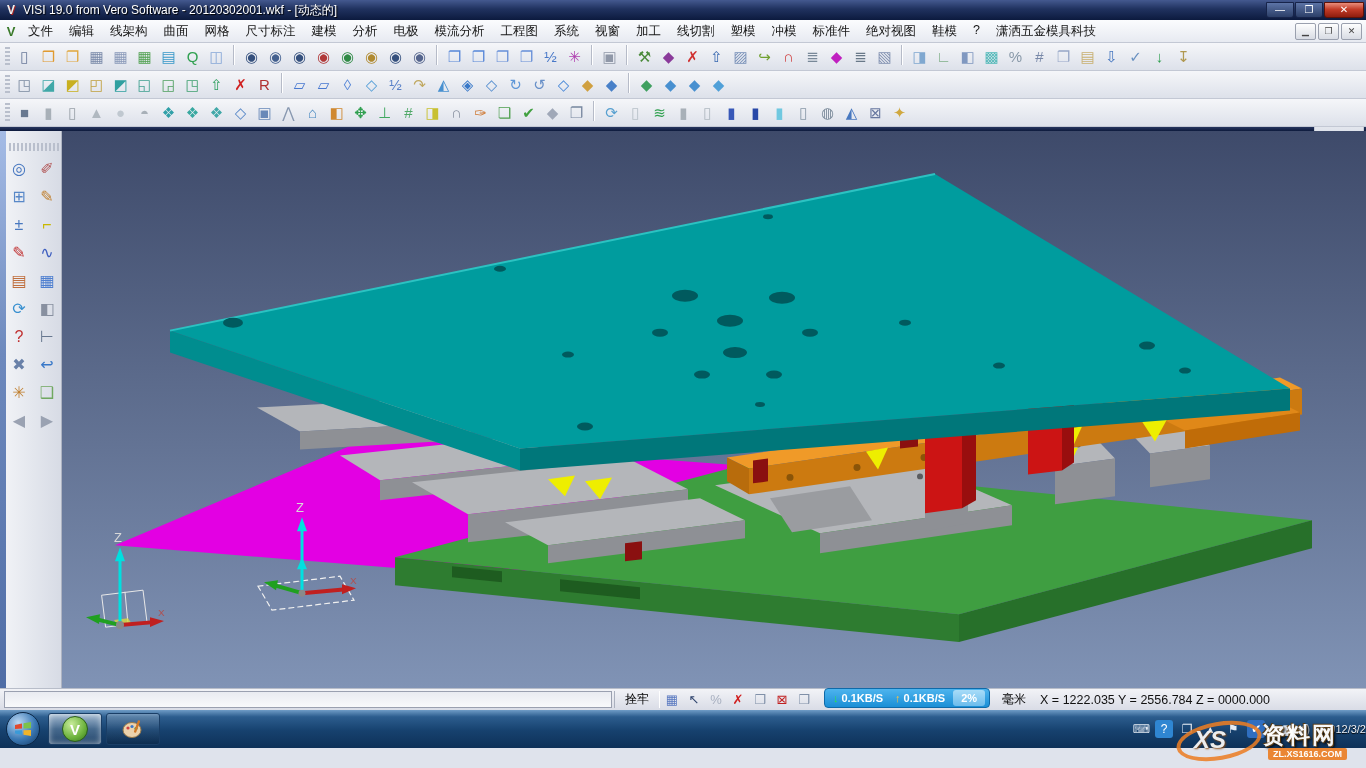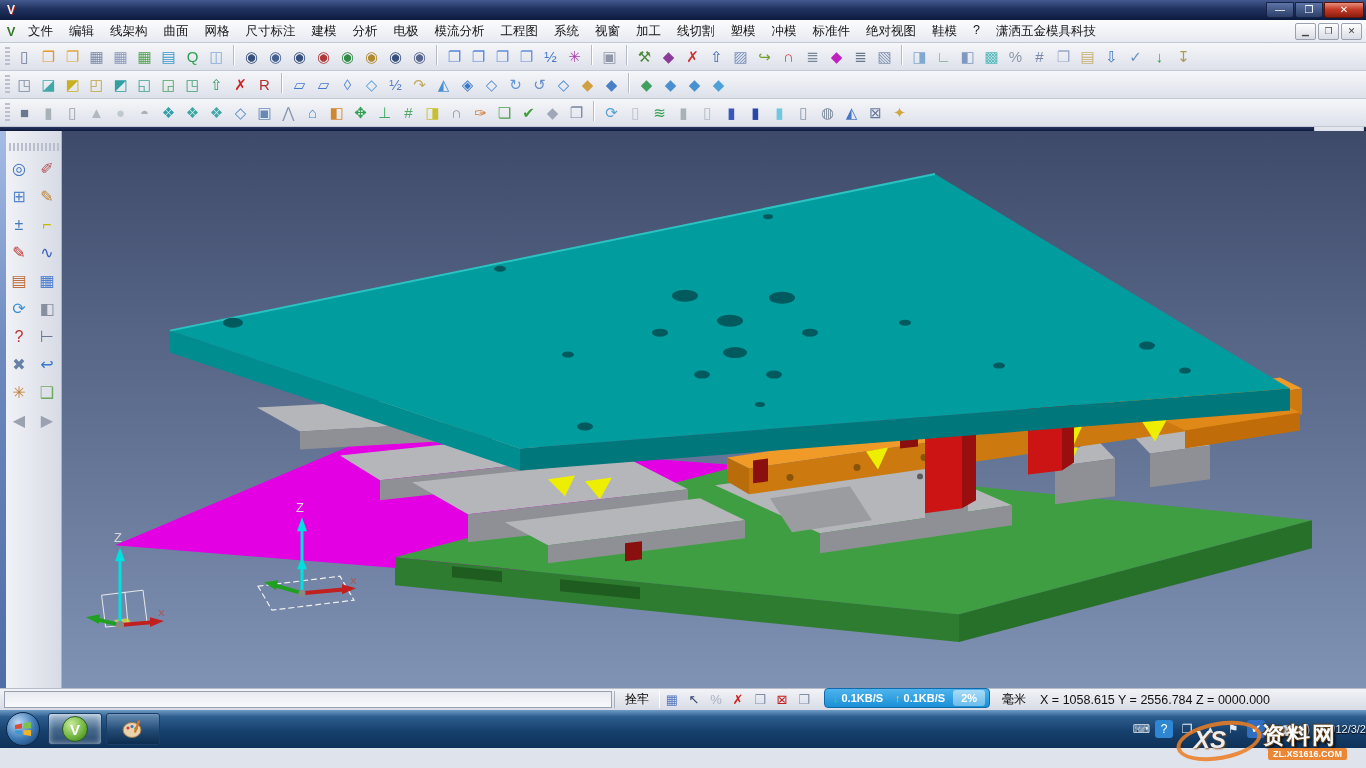--- a/index.html
+++ b/index.html
@@ -113,20 +113,21 @@
   .wm-url { position:absolute; left:92px; top:34px; background:rgba(235,125,35,.95); color:#fff;
     font-size:9px; font-weight:bold; padding:1px 5px; border-radius:2px; }
 </style>
 </head>
 <body>
 
 <div id="app">
 
   <div class="titlebar">
     <span class="title-icon">V</span>
+    <span class="title-text">VISI 19.0  from Vero Software - 20120302001.wkf - [动态的]</span>
     <span class="win-controls">
       <span class="win-btn">—</span>
       <span class="win-btn">❐</span>
       <span class="win-btn close">✕</span>
     </span>
   </div>
 
   <div class="menubar">
     <span class="menu-vicon">V</span>
     <span style="display:flex">
@@ -475,21 +476,21 @@
         <span class="arrow-down">↓</span>
         <span>0.1KB/S</span>
       </span>
       <span class="net-seg">
         <span class="arrow-up">↑</span>
         <span>0.1KB/S</span>
       </span>
       <span class="net-pct">2%</span>
     </span>
     <span class="unitcell">毫米</span>
-    <span class="coords">X = 1058.615 Y = 2556.784 Z = 0000.000</span>
+    <span class="coords">X = 1222.035 Y = 2556.784 Z = 0000.000</span>
   </div>
 
   <div class="taskbar">
     <span class="orb">
       <svg width="18" height="16" viewBox="0 0 18 16">
         <path d="M1,4 L8,2.5 L8,7.5 L1,8 Z" fill="#e04a30"></path>
         <path d="M9.5,2.2 L17,1 L17,7.3 L9.5,7.5 Z" fill="#7cc24a"></path>
         <path d="M1,9.5 L8,9.2 L8,14 L1,12.5 Z" fill="#3a9ad8"></path>
         <path d="M9.5,9.2 L17,9 L17,15 L9.5,13.8 Z" fill="#f0b42a"></path>
       </svg>

